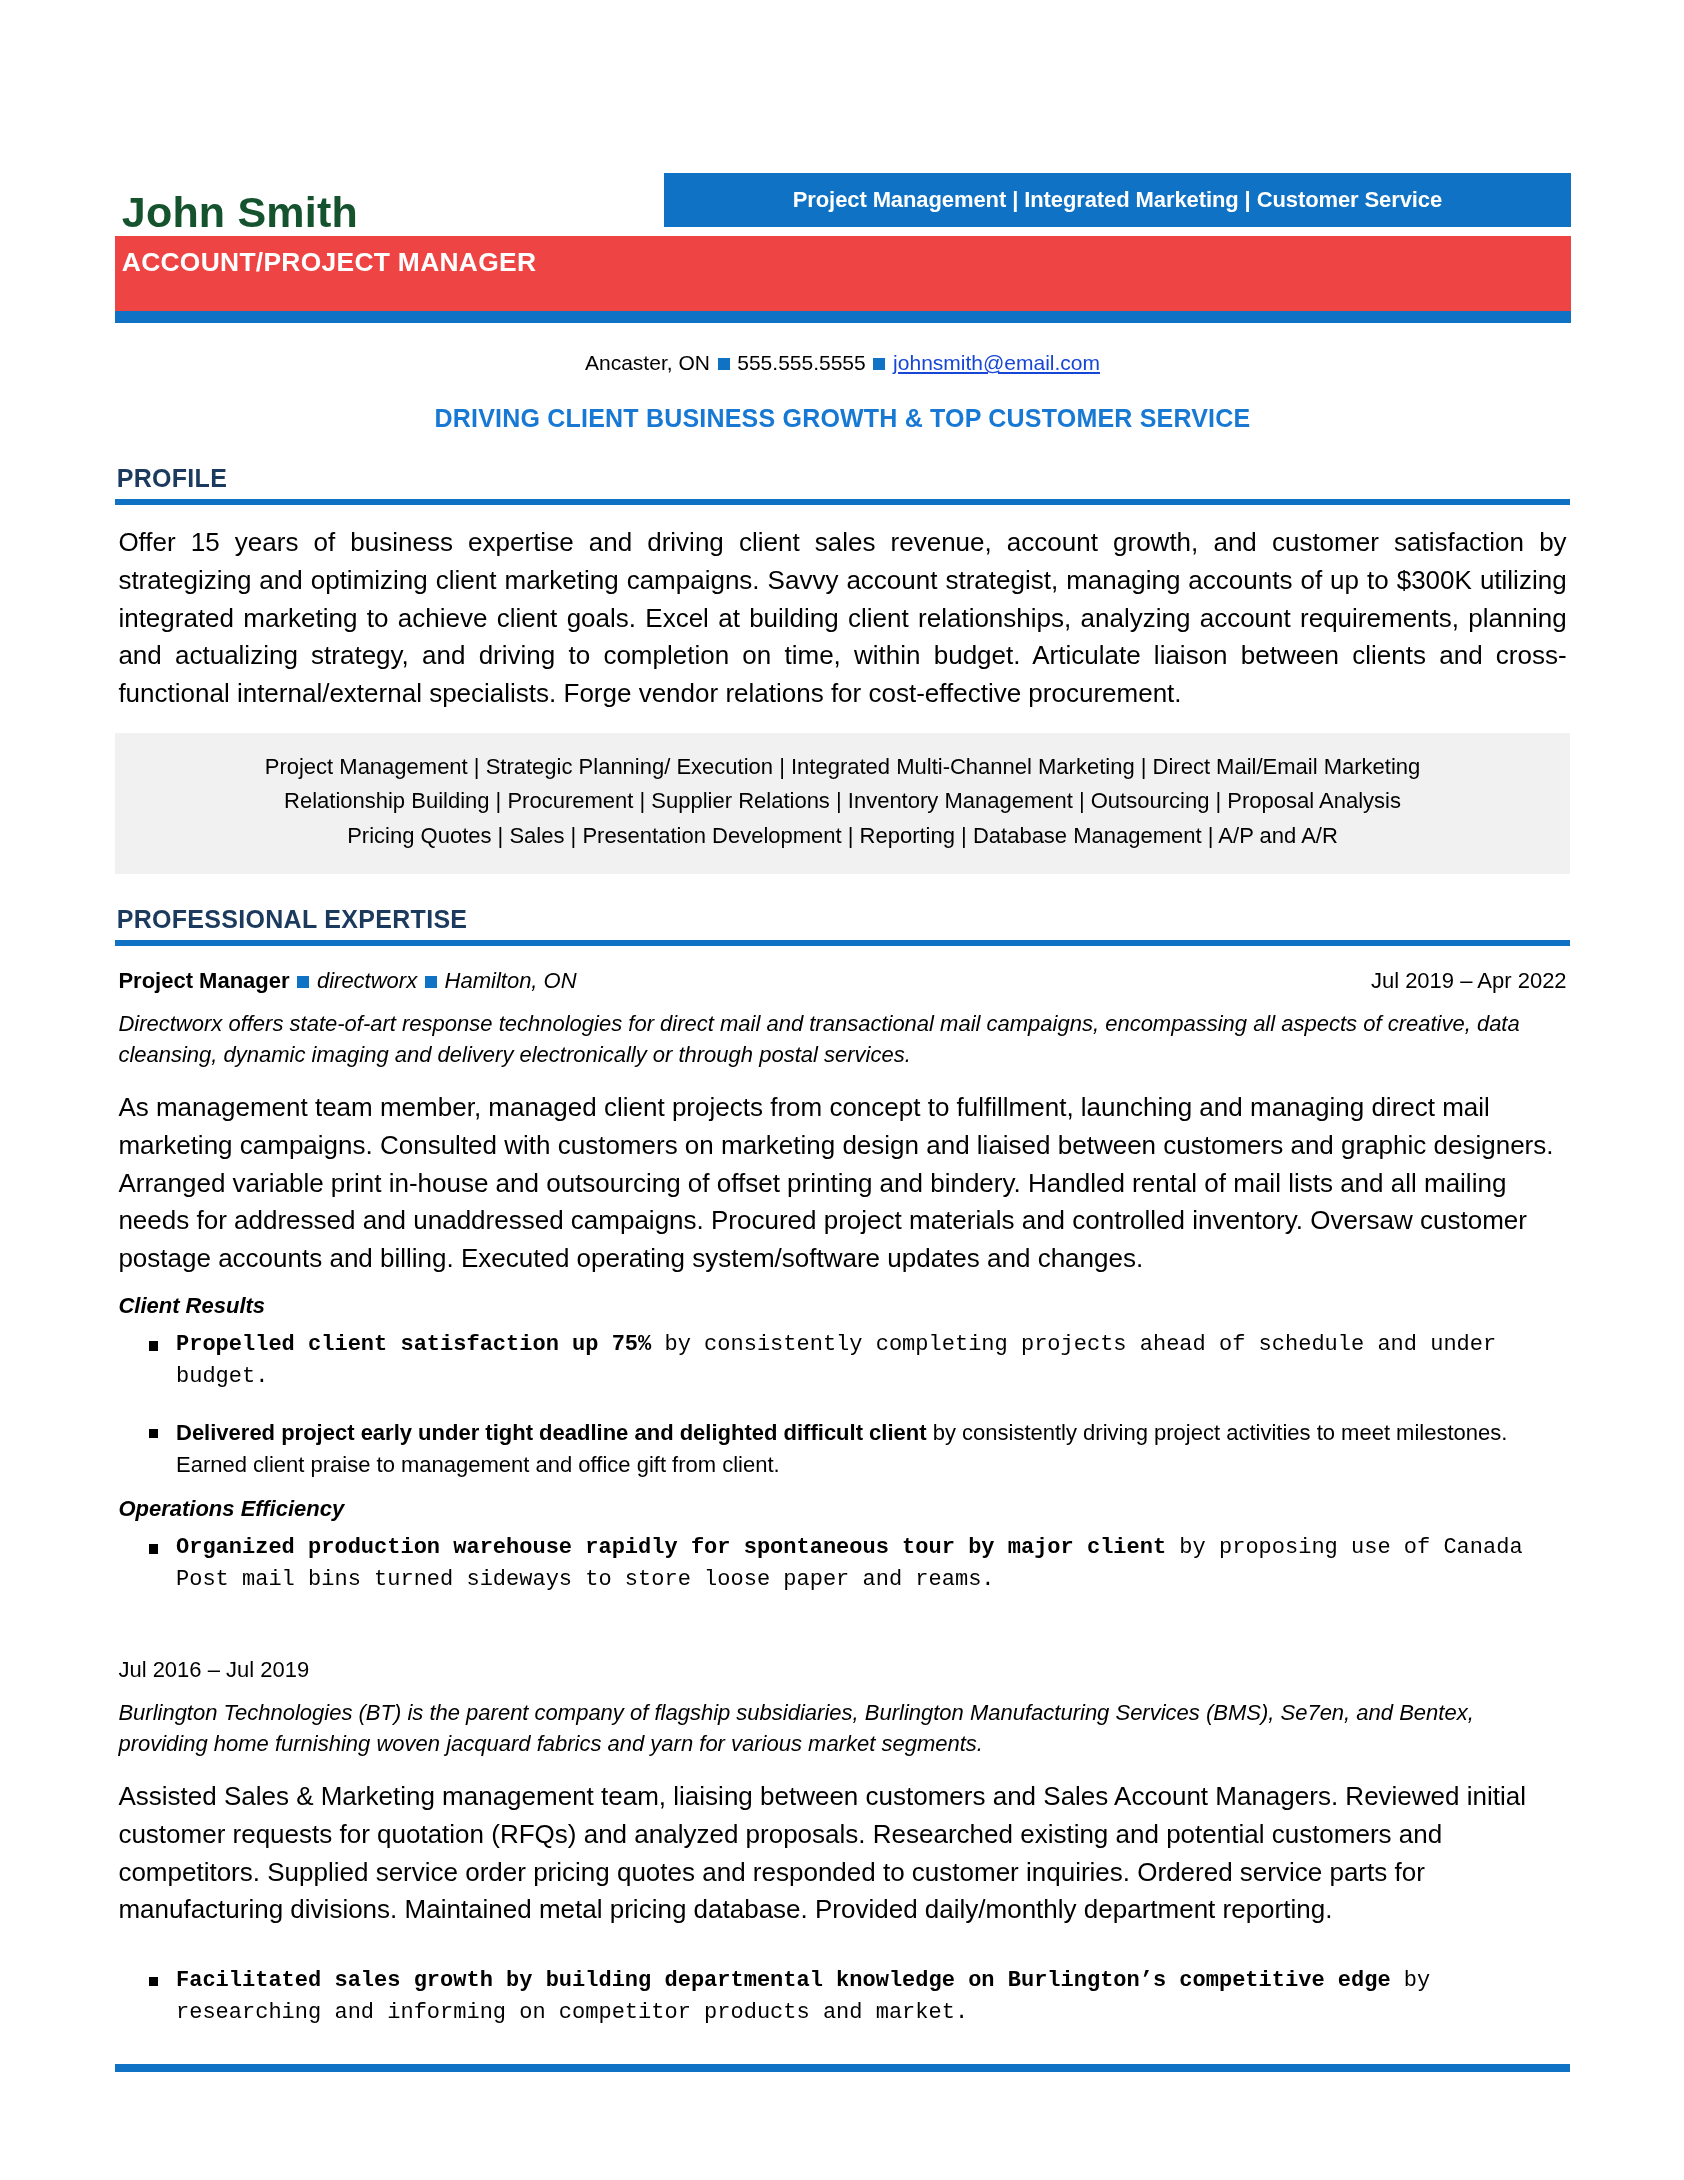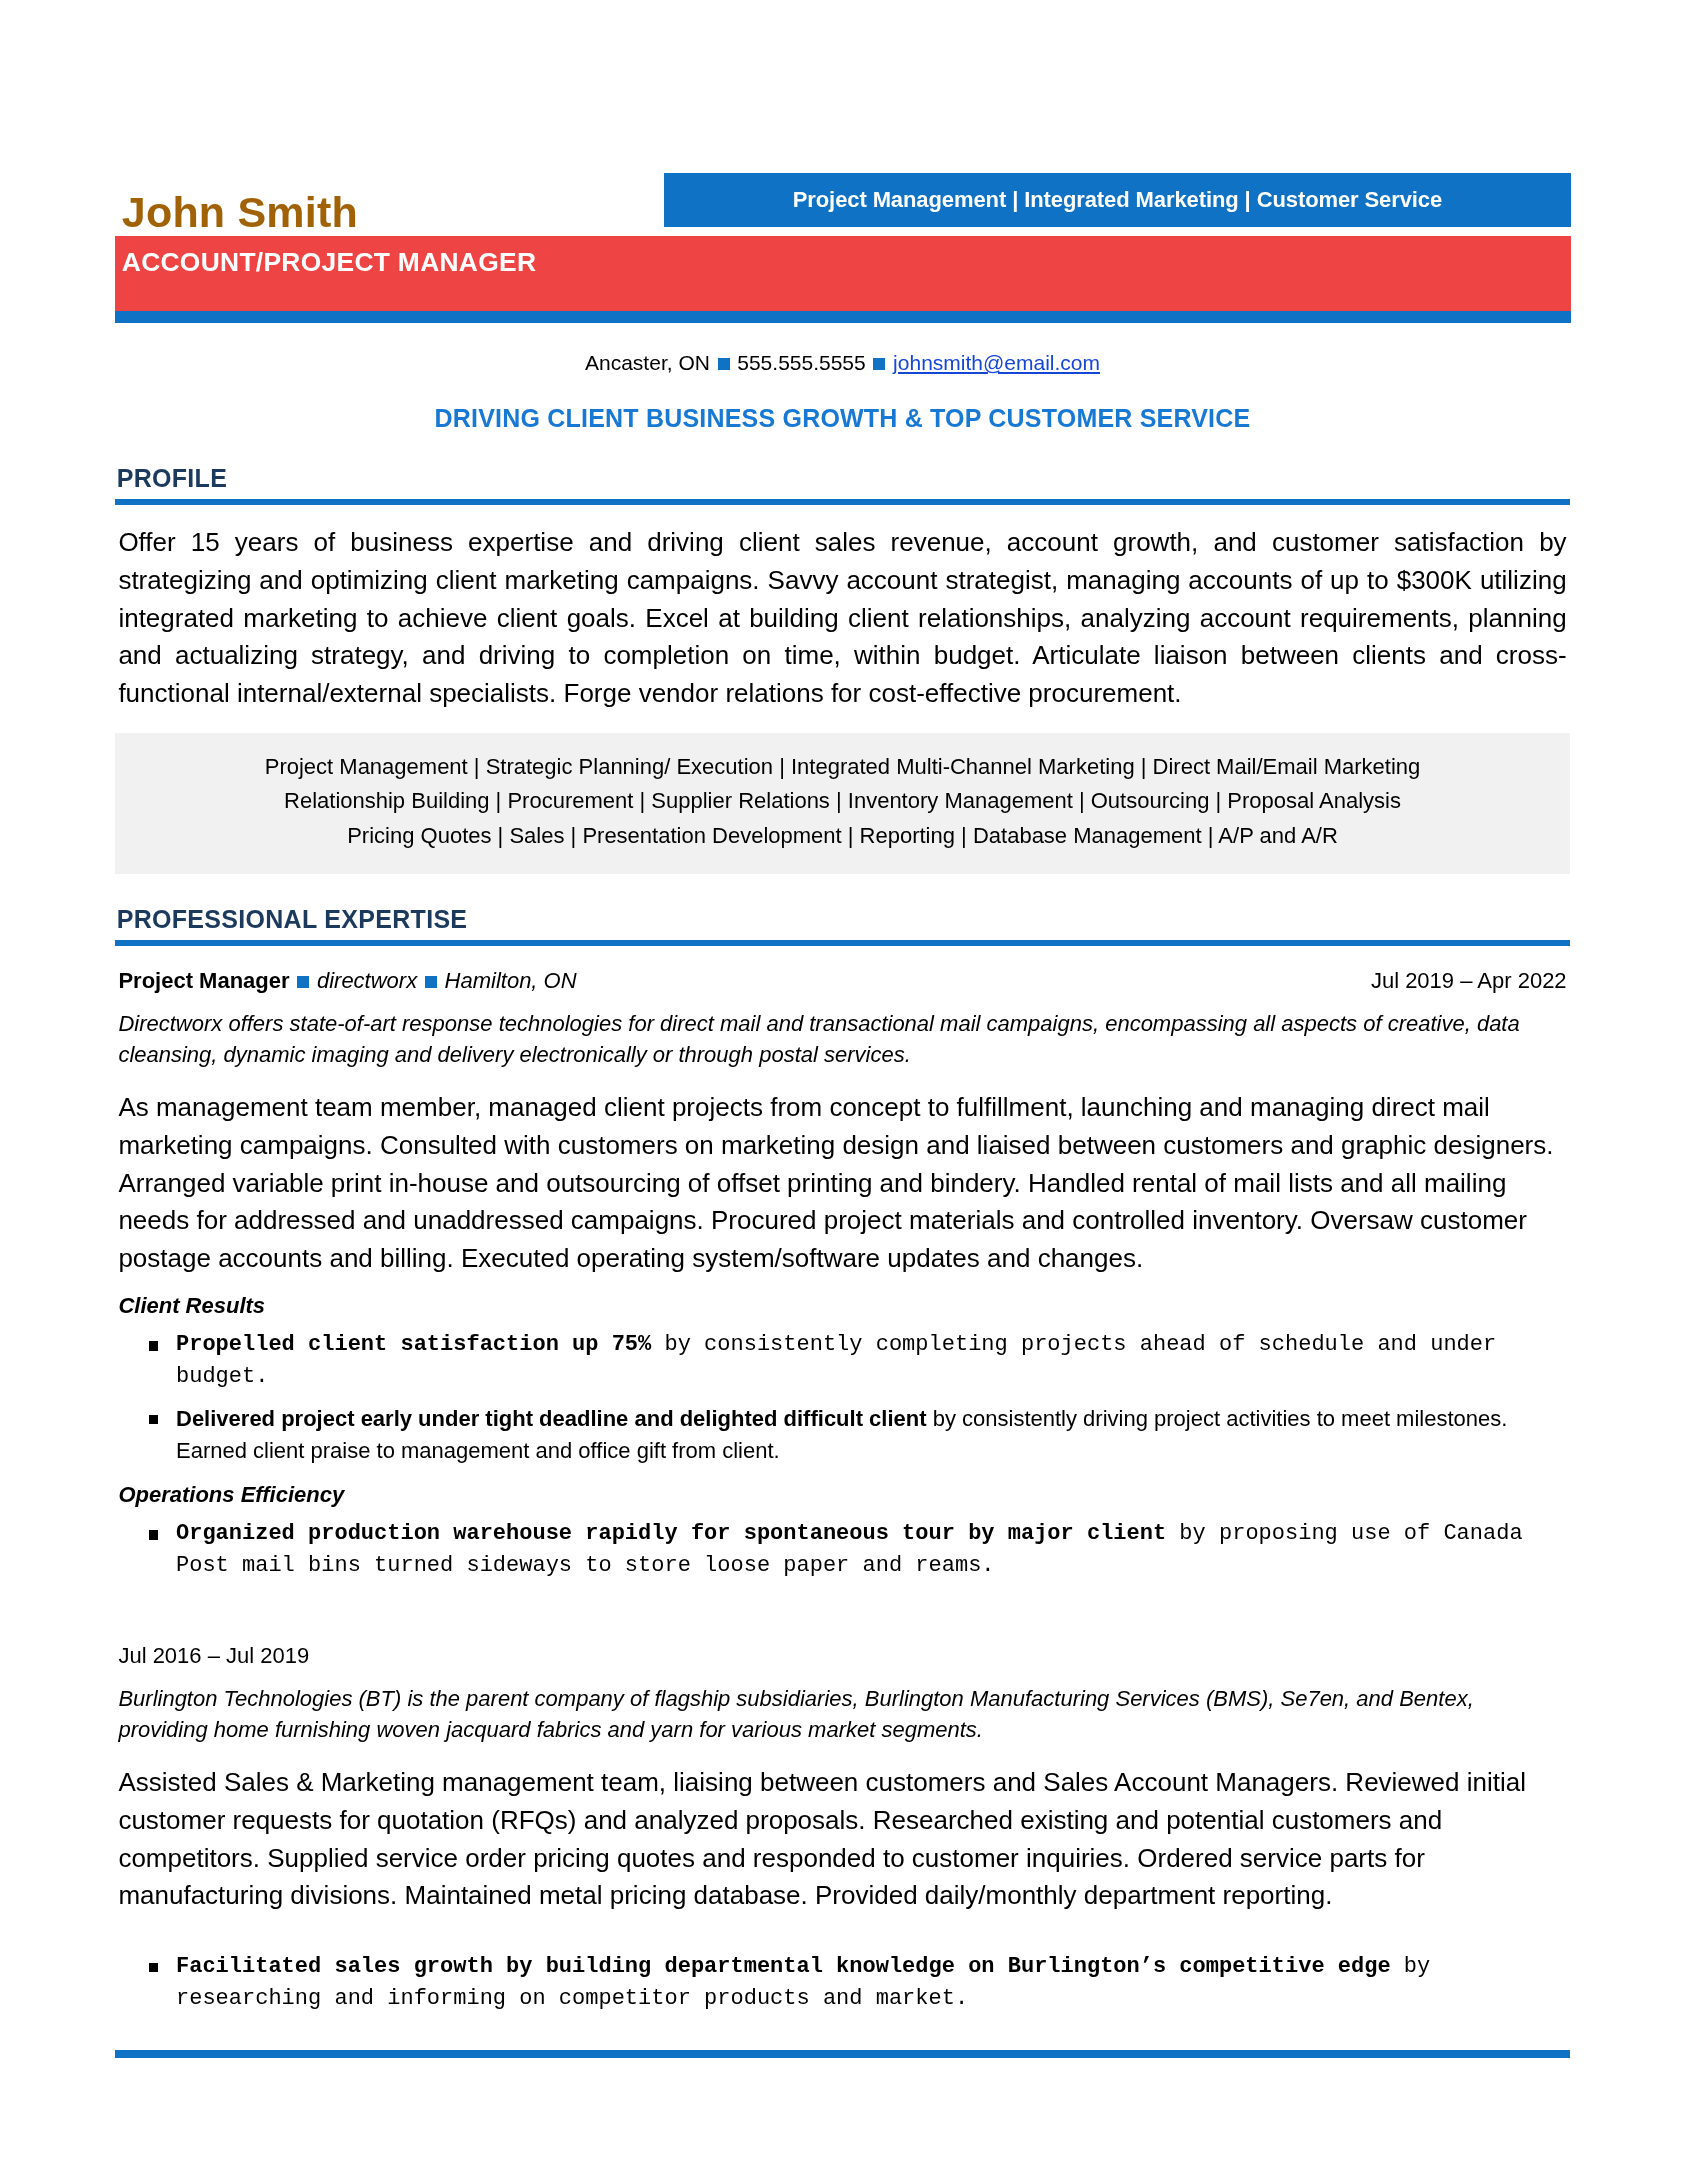--- a/index.html
+++ b/index.html
@@ -32,21 +32,21 @@
   .name-row {
     position: relative;
     height: 78px;
   }
   .name {
     position: absolute;
     left: 6.8px;
     bottom: 1.7px;
     font-size: 43px;
     font-weight: bold;
-    color: #a16207;
+    color: #14532d;
     letter-spacing: 0.2px;
     line-height: 1;
   }
   .tagline-banner {
     position: absolute;
     left: 549px;
     right: -0.9px;
     top: 15.3px;
     background: #0f72c4;
     color: #ffffff;
@@ -201,21 +201,21 @@
   .bullets {
     margin: 10.2px 0 0 0;
     padding: 0;
     list-style: none;
   }
   .bullet {
     position: relative;
     padding-left: 61px;
     font-size: 22px;
     line-height: 1.45;
-    margin-top: 10px;
+    margin-top: 24px;
     color: #000000;
   }
   .bullet:first-child { margin-top: 0; font-family: Liberation Mono, monospace; }
   .bullet .marker {
     position: absolute;
     left: 34px;
     top: 12px;
     width: 9.4px;
     height: 9.4px;
     background: #000000;

